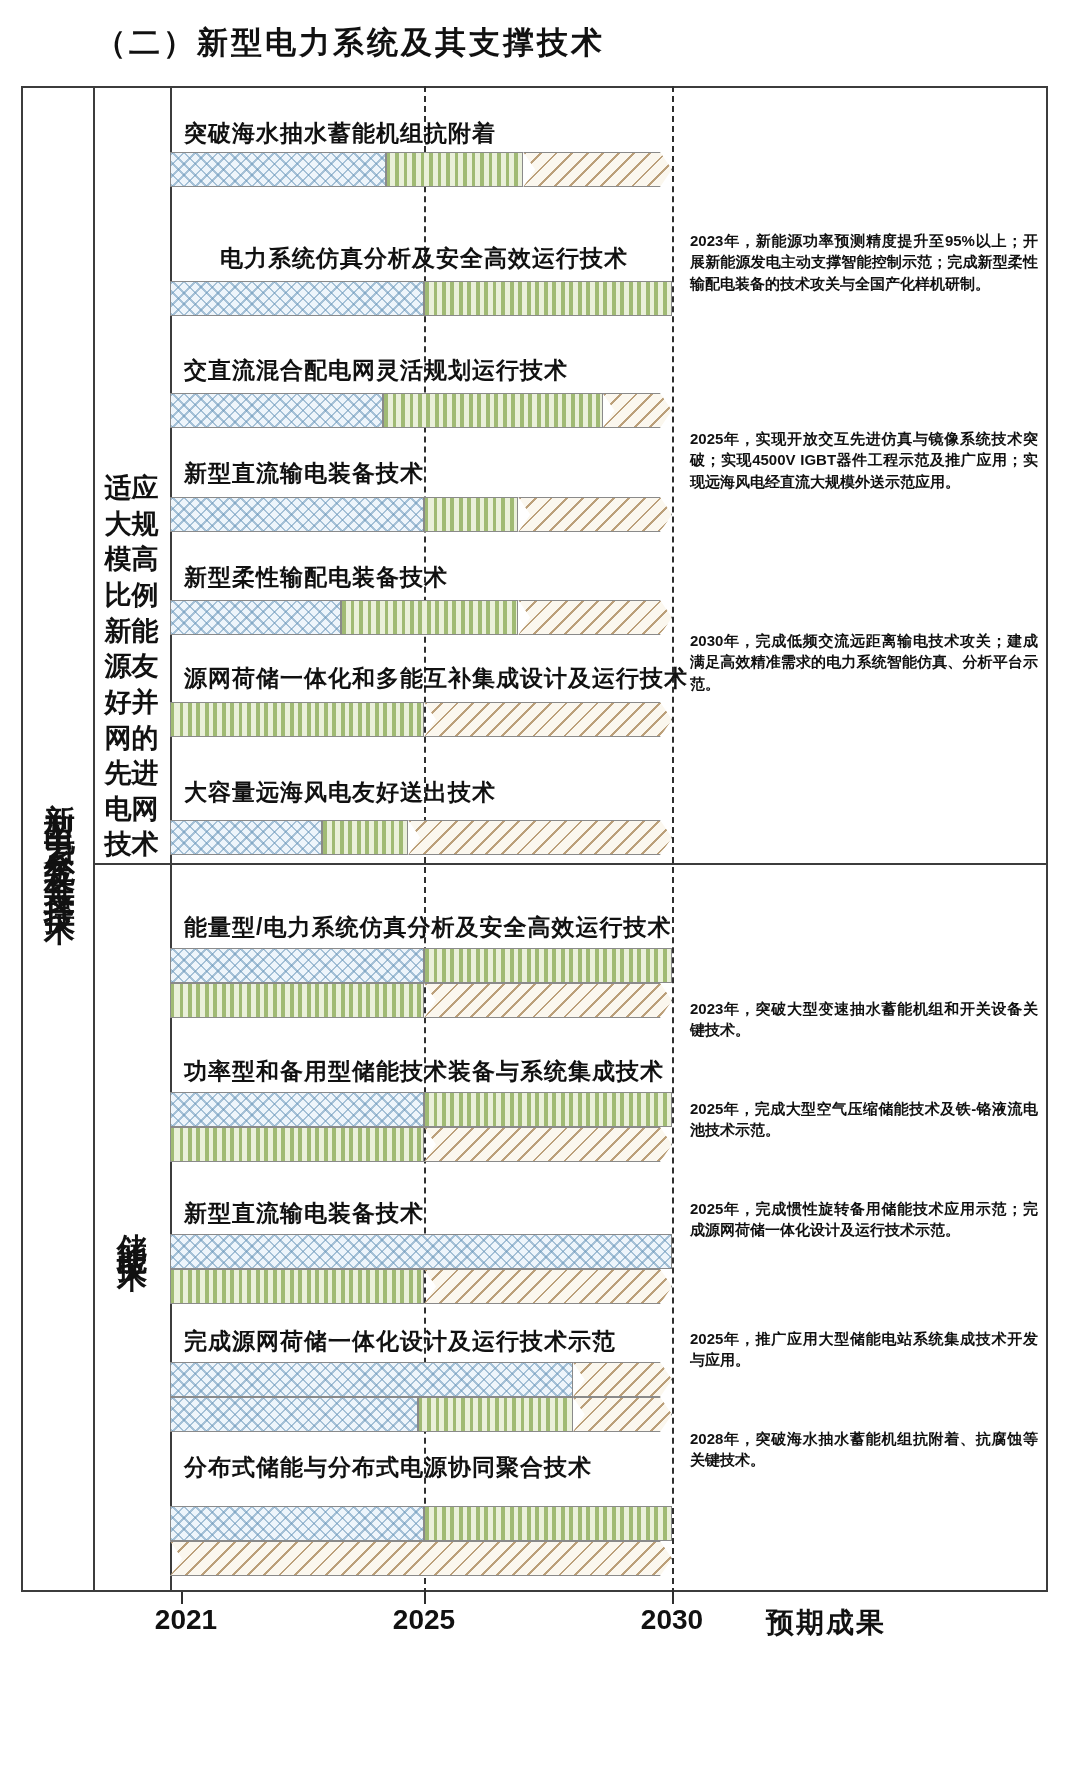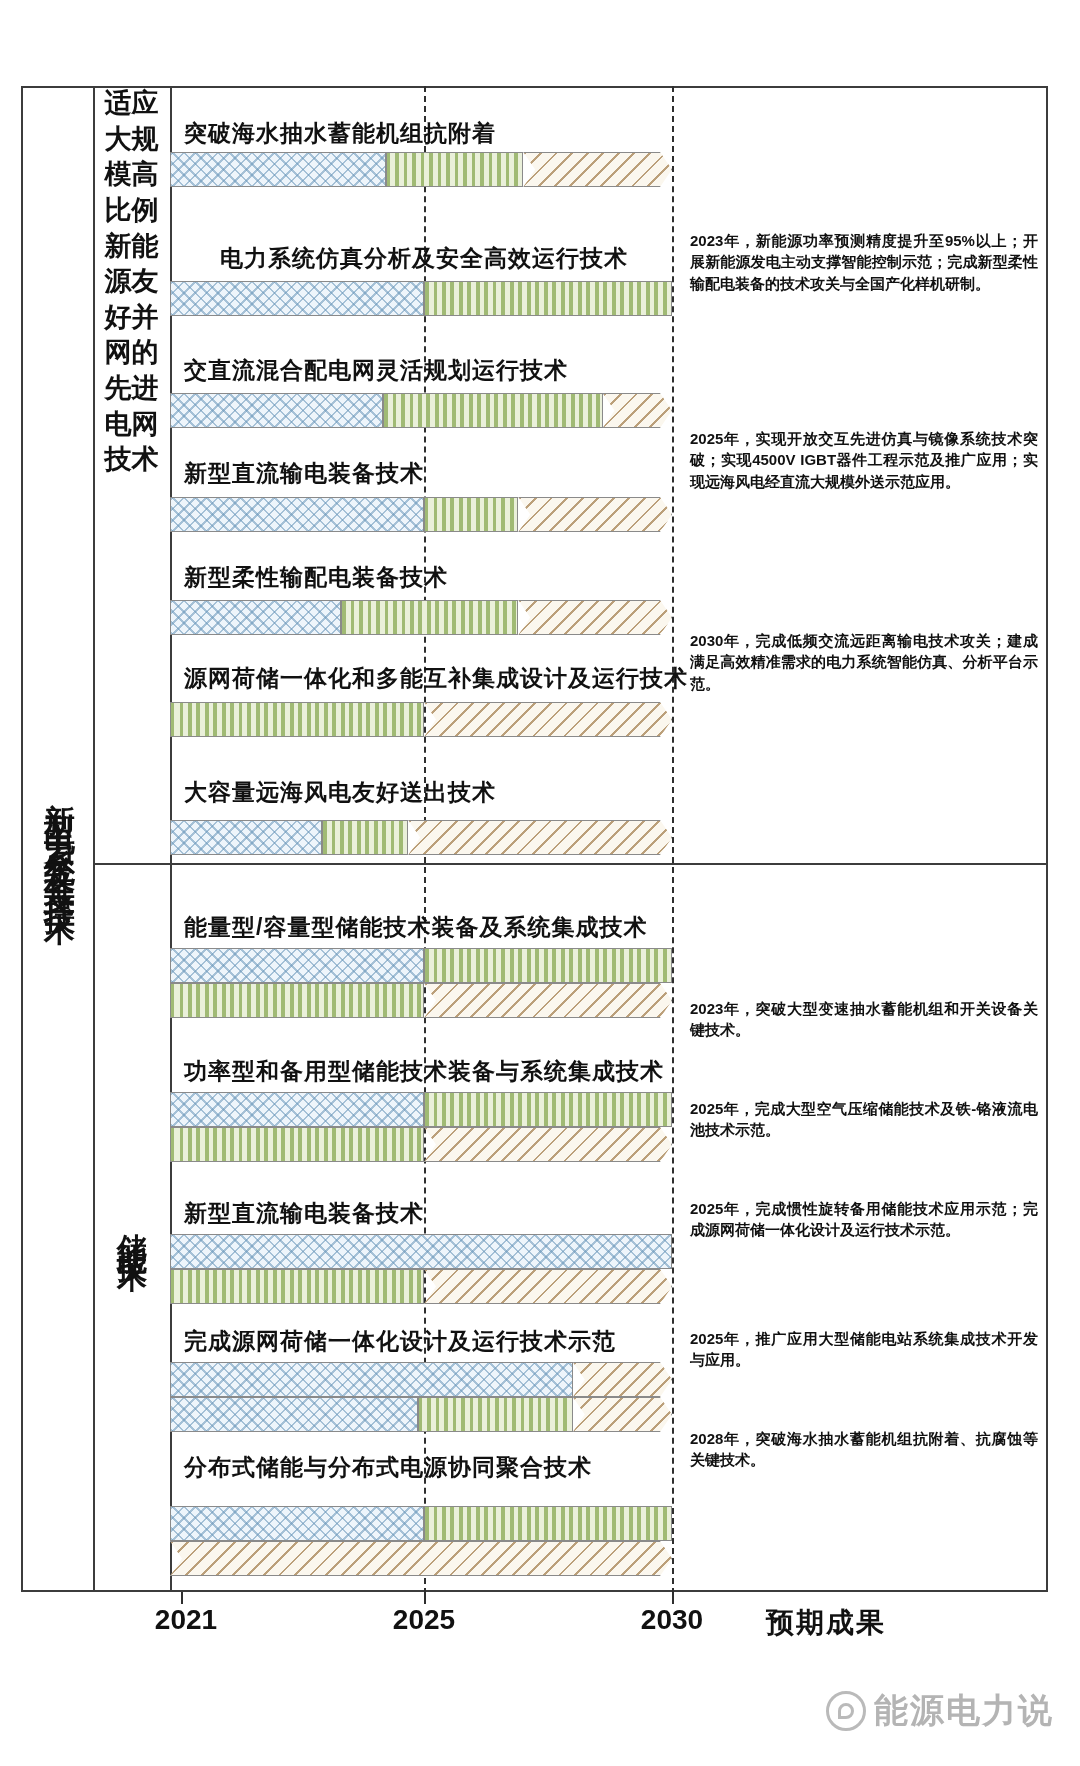--- a/index.html
+++ b/index.html
@@ -13,21 +13,21 @@
   .vline{position:absolute;top:86px;height:1506px;width:0;border-left:2px solid #3c3c3c;}
   .hline{position:absolute;height:0;border-top:2px solid #3c3c3c;}
   .dashline{position:absolute;top:86px;height:1518px;width:0;border-left:2px dashed #2e2e2e;}
   .root-label{
     position:absolute;left:30px;top:86px;height:1506px;width:58px;
     display:flex;align-items:center;justify-content:center;
   }
   .root-label span{writing-mode:vertical-rl;text-orientation:upright;font-size:31px;font-weight:bold;letter-spacing:10px;}
   .sec1-label{
     position:absolute;left:95px;top:86px;width:73px;height:777px;
-    display:flex;align-items:flex-start;justify-content:center;text-align:center;
+    display:flex;align-items:flex-end;justify-content:center;text-align:center;
   }
   .sec1-label span{display:block;width:58px;font-size:27px;font-weight:bold;line-height:1.32;word-break:break-all;}
   .sec2-label{
     position:absolute;left:95px;top:863px;width:73px;height:729px;
     display:flex;align-items:center;justify-content:center;
   }
   .sec2-label span{writing-mode:vertical-rl;text-orientation:upright;font-size:30px;font-weight:bold;letter-spacing:9px;}
   .row-label{position:absolute;left:184px;font-size:23px;font-weight:bold;letter-spacing:1px;white-space:nowrap;}
   .bar{position:absolute;height:35px;}
   .seg{position:absolute;top:0;height:35px;box-sizing:border-box;border:1.5px solid #8a8a8a;}
@@ -54,20 +54,21 @@
   .legend .leg-label{position:absolute;top:10px;font-size:30px;font-weight:bold;letter-spacing:2px;white-space:nowrap;}
   .watermark{position:absolute;left:826px;top:1688px;display:flex;align-items:center;opacity:0.75;}
   .wm-icon{width:40px;height:40px;border:3px solid #a3a3a3;border-radius:50%;position:relative;box-sizing:border-box;}
   .wm-icon::after{content:"";position:absolute;left:9px;top:9px;width:16px;height:16px;border:3px solid #a3a3a3;border-radius:50% 50% 50% 0;box-sizing:border-box;}
   .wm-text{font-size:34px;font-weight:bold;color:#9b9b9b;margin-left:8px;letter-spacing:2px;white-space:nowrap;}
 </style>
 </head>
 <body>
 
 <div class="figure">
+  <div class="title">（二）新型电力系统及其支撑技术</div>
 
   <div class="outer-box"></div>
   <div class="vline" style="left:93px;"></div>
   <div class="vline" style="left:170px;"></div>
   <div class="hline" style="left:93px;top:863px;width:955px;"></div>
   <div class="dashline" style="left:424px;"></div>
   <div class="dashline" style="left:672px;"></div>
 
   <div class="root-label">
     <span>新型电力系统及其支撑技术</span>
@@ -113,21 +114,21 @@
       <div class="bar" style="top: 702px; left: 0px;">
         <div class="seg demo" style="left: 170px; width: 254px;"></div>
         <div class="seg promote" style="left: 424px; width: 248px; clip-path: polygon(0px 0px, calc(100% - 12px) 0px, 100% 50%, calc(100% - 12px) 100%, 0px 100%, 12px 50%);"></div>
       </div>
       <div class="row-label" style="top: 777px;">大容量远海风电友好送出技术</div>
       <div class="bar" style="top: 820px; left: 0px;">
         <div class="seg tackle" style="left: 170px; width: 152.4px;"></div>
         <div class="seg demo" style="left: 322.4px; width: 85.725px;"></div>
         <div class="seg promote" style="left: 408.125px; width: 263.875px; clip-path: polygon(0px 0px, calc(100% - 12px) 0px, 100% 50%, calc(100% - 12px) 100%, 0px 100%, 12px 50%);"></div>
       </div>
-      <div class="row-label" style="top: 912px;">能量型/容量型储能技术装备及系统集成技术</div>
+      <div class="row-label" style="top: 912px;">能量型/电力系统仿真分析及安全高效运行技术</div>
       <div class="bar" style="top: 948px; left: 0px;">
         <div class="seg tackle" style="left: 170px; width: 254px;"></div>
         <div class="seg demo" style="left: 424px; width: 248px;"></div>
       </div>
       <div class="bar" style="top: 983px; left: 0px;">
         <div class="seg demo" style="left: 170px; width: 254px;"></div>
         <div class="seg promote" style="left: 424px; width: 248px; clip-path: polygon(0px 0px, calc(100% - 12px) 0px, 100% 50%, calc(100% - 12px) 100%, 0px 100%, 12px 50%);"></div>
       </div>
       <div class="row-label" style="top: 1056px;">功率型和备用型储能技术装备与系统集成技术</div>
       <div class="bar" style="top: 1092px; left: 0px;">
@@ -180,17 +181,13 @@
       <div class="tick" style="left: 181px;"></div>
       <div class="axis-label" style="left: 186px;">2021</div>
       <div class="tick" style="left: 424px;"></div>
       <div class="axis-label" style="left: 424px;">2025</div>
       <div class="tick" style="left: 672px;"></div>
       <div class="axis-label" style="left: 672px;">2030</div>
     </div>
   <div class="outcome-header">预期成果</div>
 
 
-  <div class="watermark">
-    <div class="wm-icon"></div>
-    <div class="wm-text">能源电力说</div>
-  </div>
 </div>
 
 </body></html>

